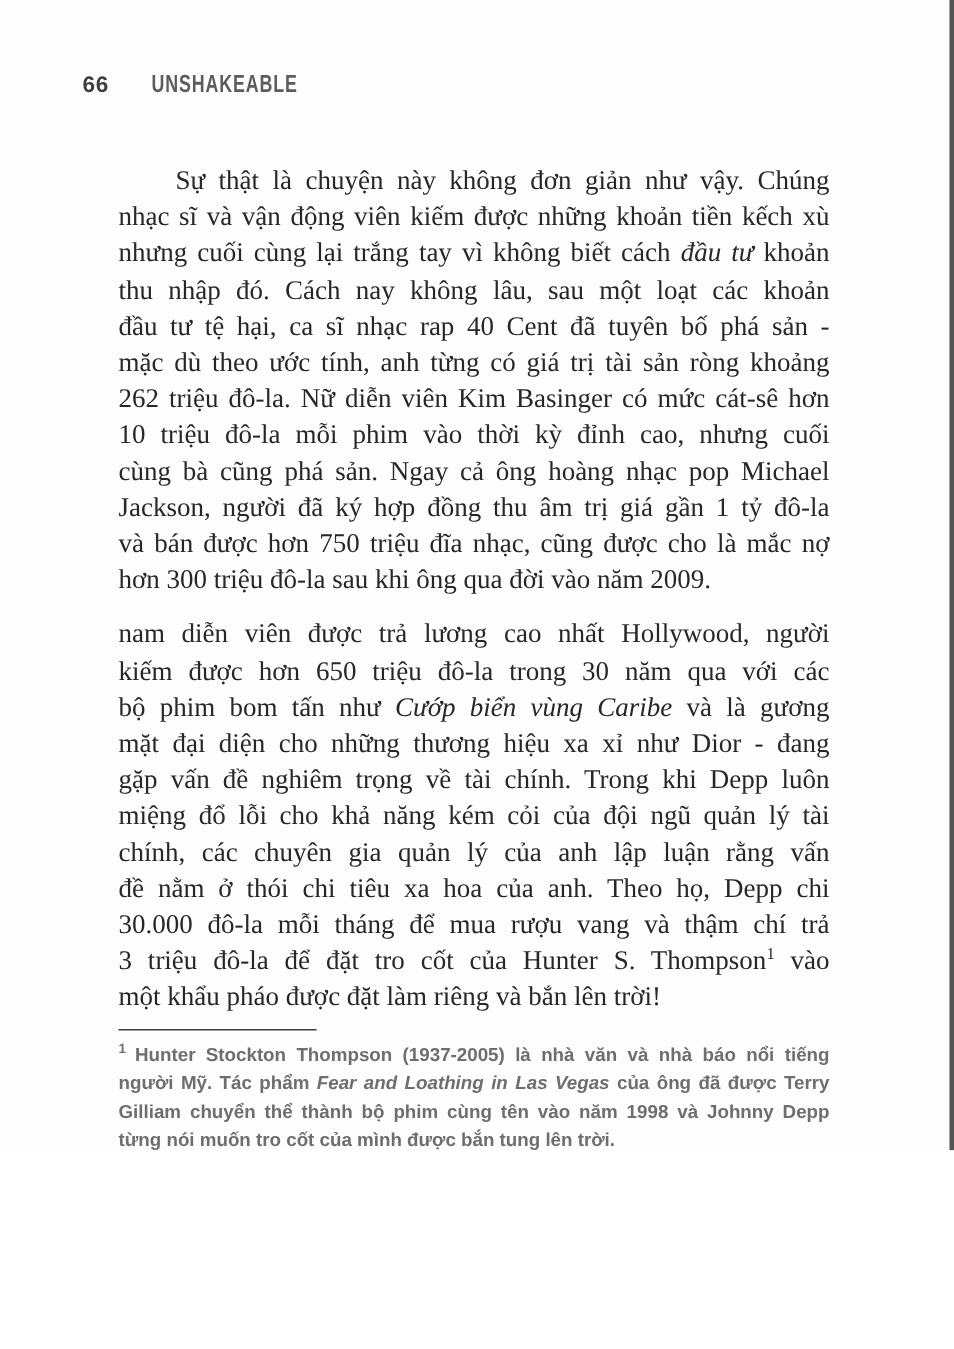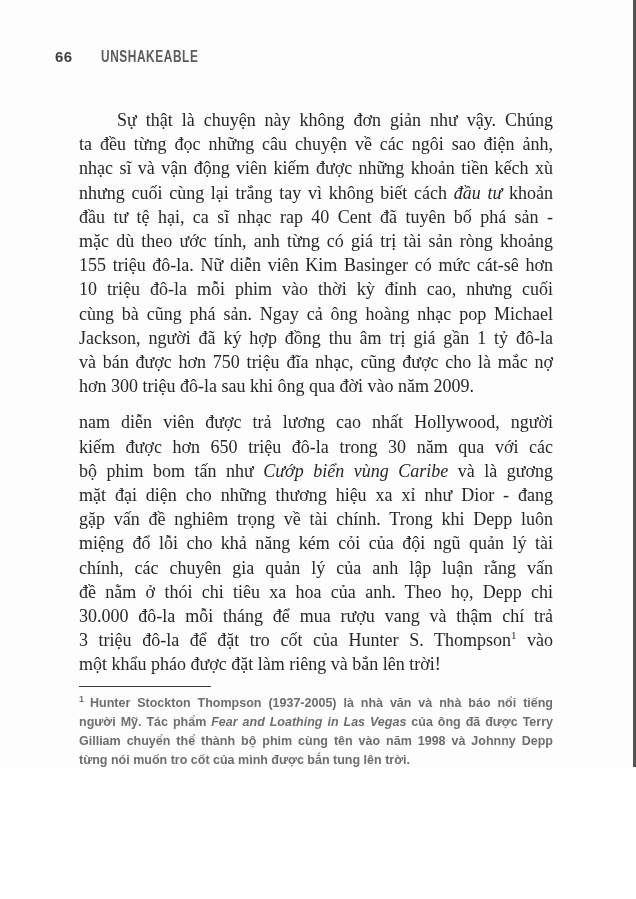--- a/index.html
+++ b/index.html
@@ -88,26 +88,26 @@
   <div class="page-edge"></div>
 
   <header class="running-head">
     <span class="pagenum">66</span><span class="booktitle">UNSHAKEABLE</span>
   </header>
 
   <main class="text-block">
     <div id="paragraphs">
         <div class="paragraph">
           <div class="line indent"><span>Sự thật là chuyện này không đơn giản như vậy. Chúng</span></div>
-          <div class="line"><span>ta đều từng đọc những câu chuyện về các ngôi sao điện ảnh,</span></div>
           <div class="line"><span>nhạc sĩ và vận động viên kiếm được những khoản tiền kếch xù</span></div>
           <div class="line"><span>nhưng cuối cùng lại trắng tay vì không biết cách </span><i>đầu tư</i><span> khoản</span></div>
+          <div class="line"><span>thu nhập đó. Cách nay không lâu, sau một loạt các khoản</span></div>
           <div class="line"><span>đầu tư tệ hại, ca sĩ nhạc rap 40 Cent đã tuyên bố phá sản -</span></div>
           <div class="line"><span>mặc dù theo ước tính, anh từng có giá trị tài sản ròng khoảng</span></div>
-          <div class="line"><span>155 triệu đô-la. Nữ diễn viên Kim Basinger có mức cát-sê hơn</span></div>
+          <div class="line"><span>262 triệu đô-la. Nữ diễn viên Kim Basinger có mức cát-sê hơn</span></div>
           <div class="line"><span>10 triệu đô-la mỗi phim vào thời kỳ đỉnh cao, nhưng cuối</span></div>
           <div class="line"><span>cùng bà cũng phá sản. Ngay cả ông hoàng nhạc pop Michael</span></div>
           <div class="line"><span>Jackson, người đã ký hợp đồng thu âm trị giá gần 1 tỷ đô-la</span></div>
           <div class="line"><span>và bán được hơn 750 triệu đĩa nhạc, cũng được cho là mắc nợ</span></div>
           <div class="line last"><span>hơn 300 triệu đô-la sau khi ông qua đời vào năm 2009.</span></div>
         </div>
         <div class="paragraph">
           <div class="line"><span>nam diễn viên được trả lương cao nhất Hollywood, người</span></div>
           <div class="line"><span>kiếm được hơn 650 triệu đô-la trong 30 năm qua với các</span></div>
           <div class="line"><span>bộ phim bom tấn như </span><i>Cướp biển vùng Caribe</i><span> và là gương</span></div>

